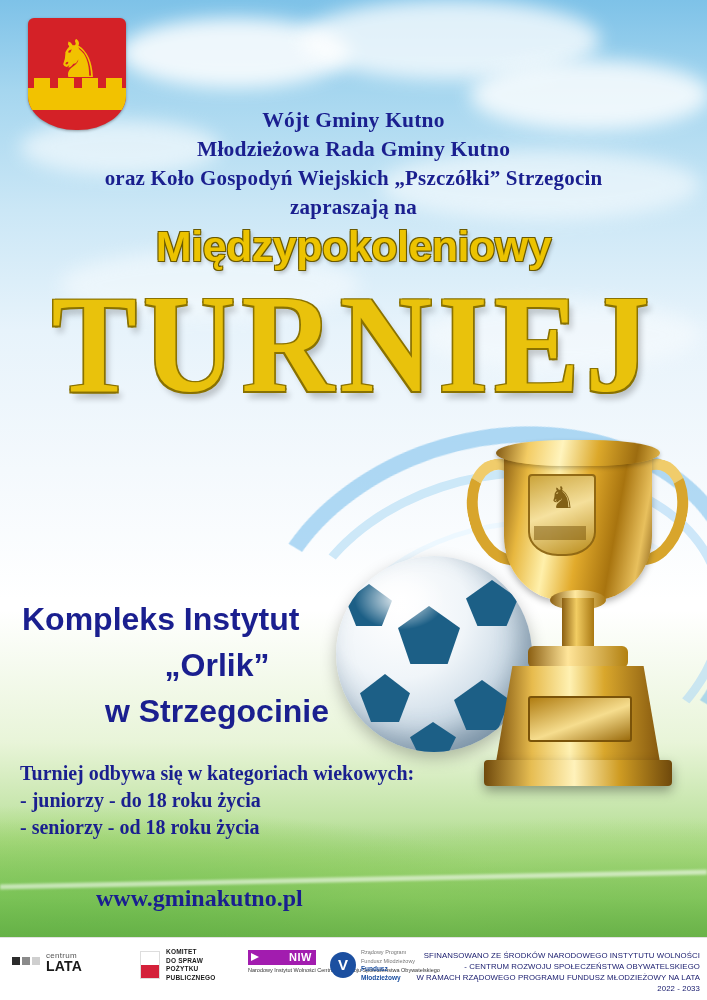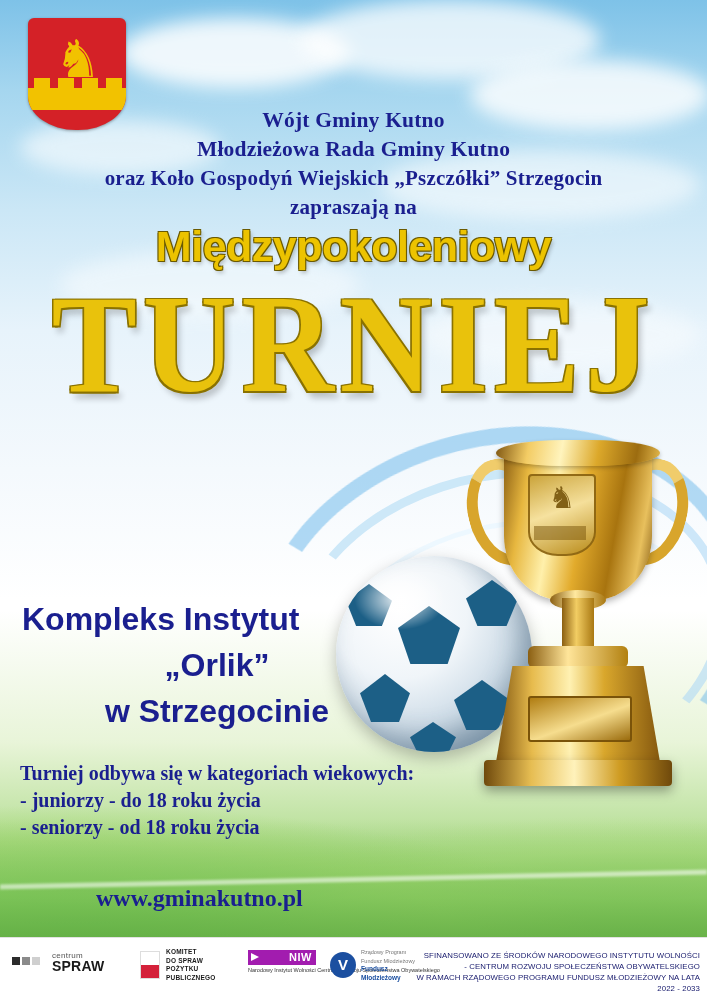--- a/index.html
+++ b/index.html
@@ -365,21 +365,21 @@
   
   .footer {
     position: absolute;
     left: 0; bottom: 0;
     width: 707px; height: 62px;
     background: #ffffff;
     border-top: 1px solid #e2e2e2;
   }
   .logo-opus {
     position: absolute; left: 12px; top: 12px;
-    display: flex; align-items: center; gap: 12px;
+    display: flex; align-items: center; gap: 6px;
   }
   .opus-marks { display: flex; gap: 2px; }
   .opus-marks span { display:block; width: 8px; height: 8px; background: #2b2b2b; }
   .opus-marks span:nth-child(2){ background:#8a8a8a;}
   .opus-marks span:nth-child(3){ background:#cfcfcf;}
   .opus-text { line-height: 11px; }
   .opus-text .t1 { font-size: 8px; color: #555; letter-spacing:.3px;}
   .opus-text .t2 { font-size: 14px; font-weight: bold; color: #1a1a1a; letter-spacing:.2px;}
 
   .logo-komitet {
@@ -506,21 +506,21 @@
   <div class="footer">
 
     <div class="logo-opus">
       <div class="opus-marks">
           <span></span>
           <span></span>
           <span></span>
         </div>
       <div class="opus-text">
         <div class="t1">centrum</div>
-        <div class="t2">SPRAW</div>
+        <div class="t2">LATA</div>
       </div>
     </div>
 
     <div class="logo-komitet">
       <div class="flag-pl"></div>
       <div class="komitet-text">
         <div>KOMITET</div>
         <div>DO SPRAW</div>
         <div>POŻYTKU</div>
         <div>PUBLICZNEGO</div>

